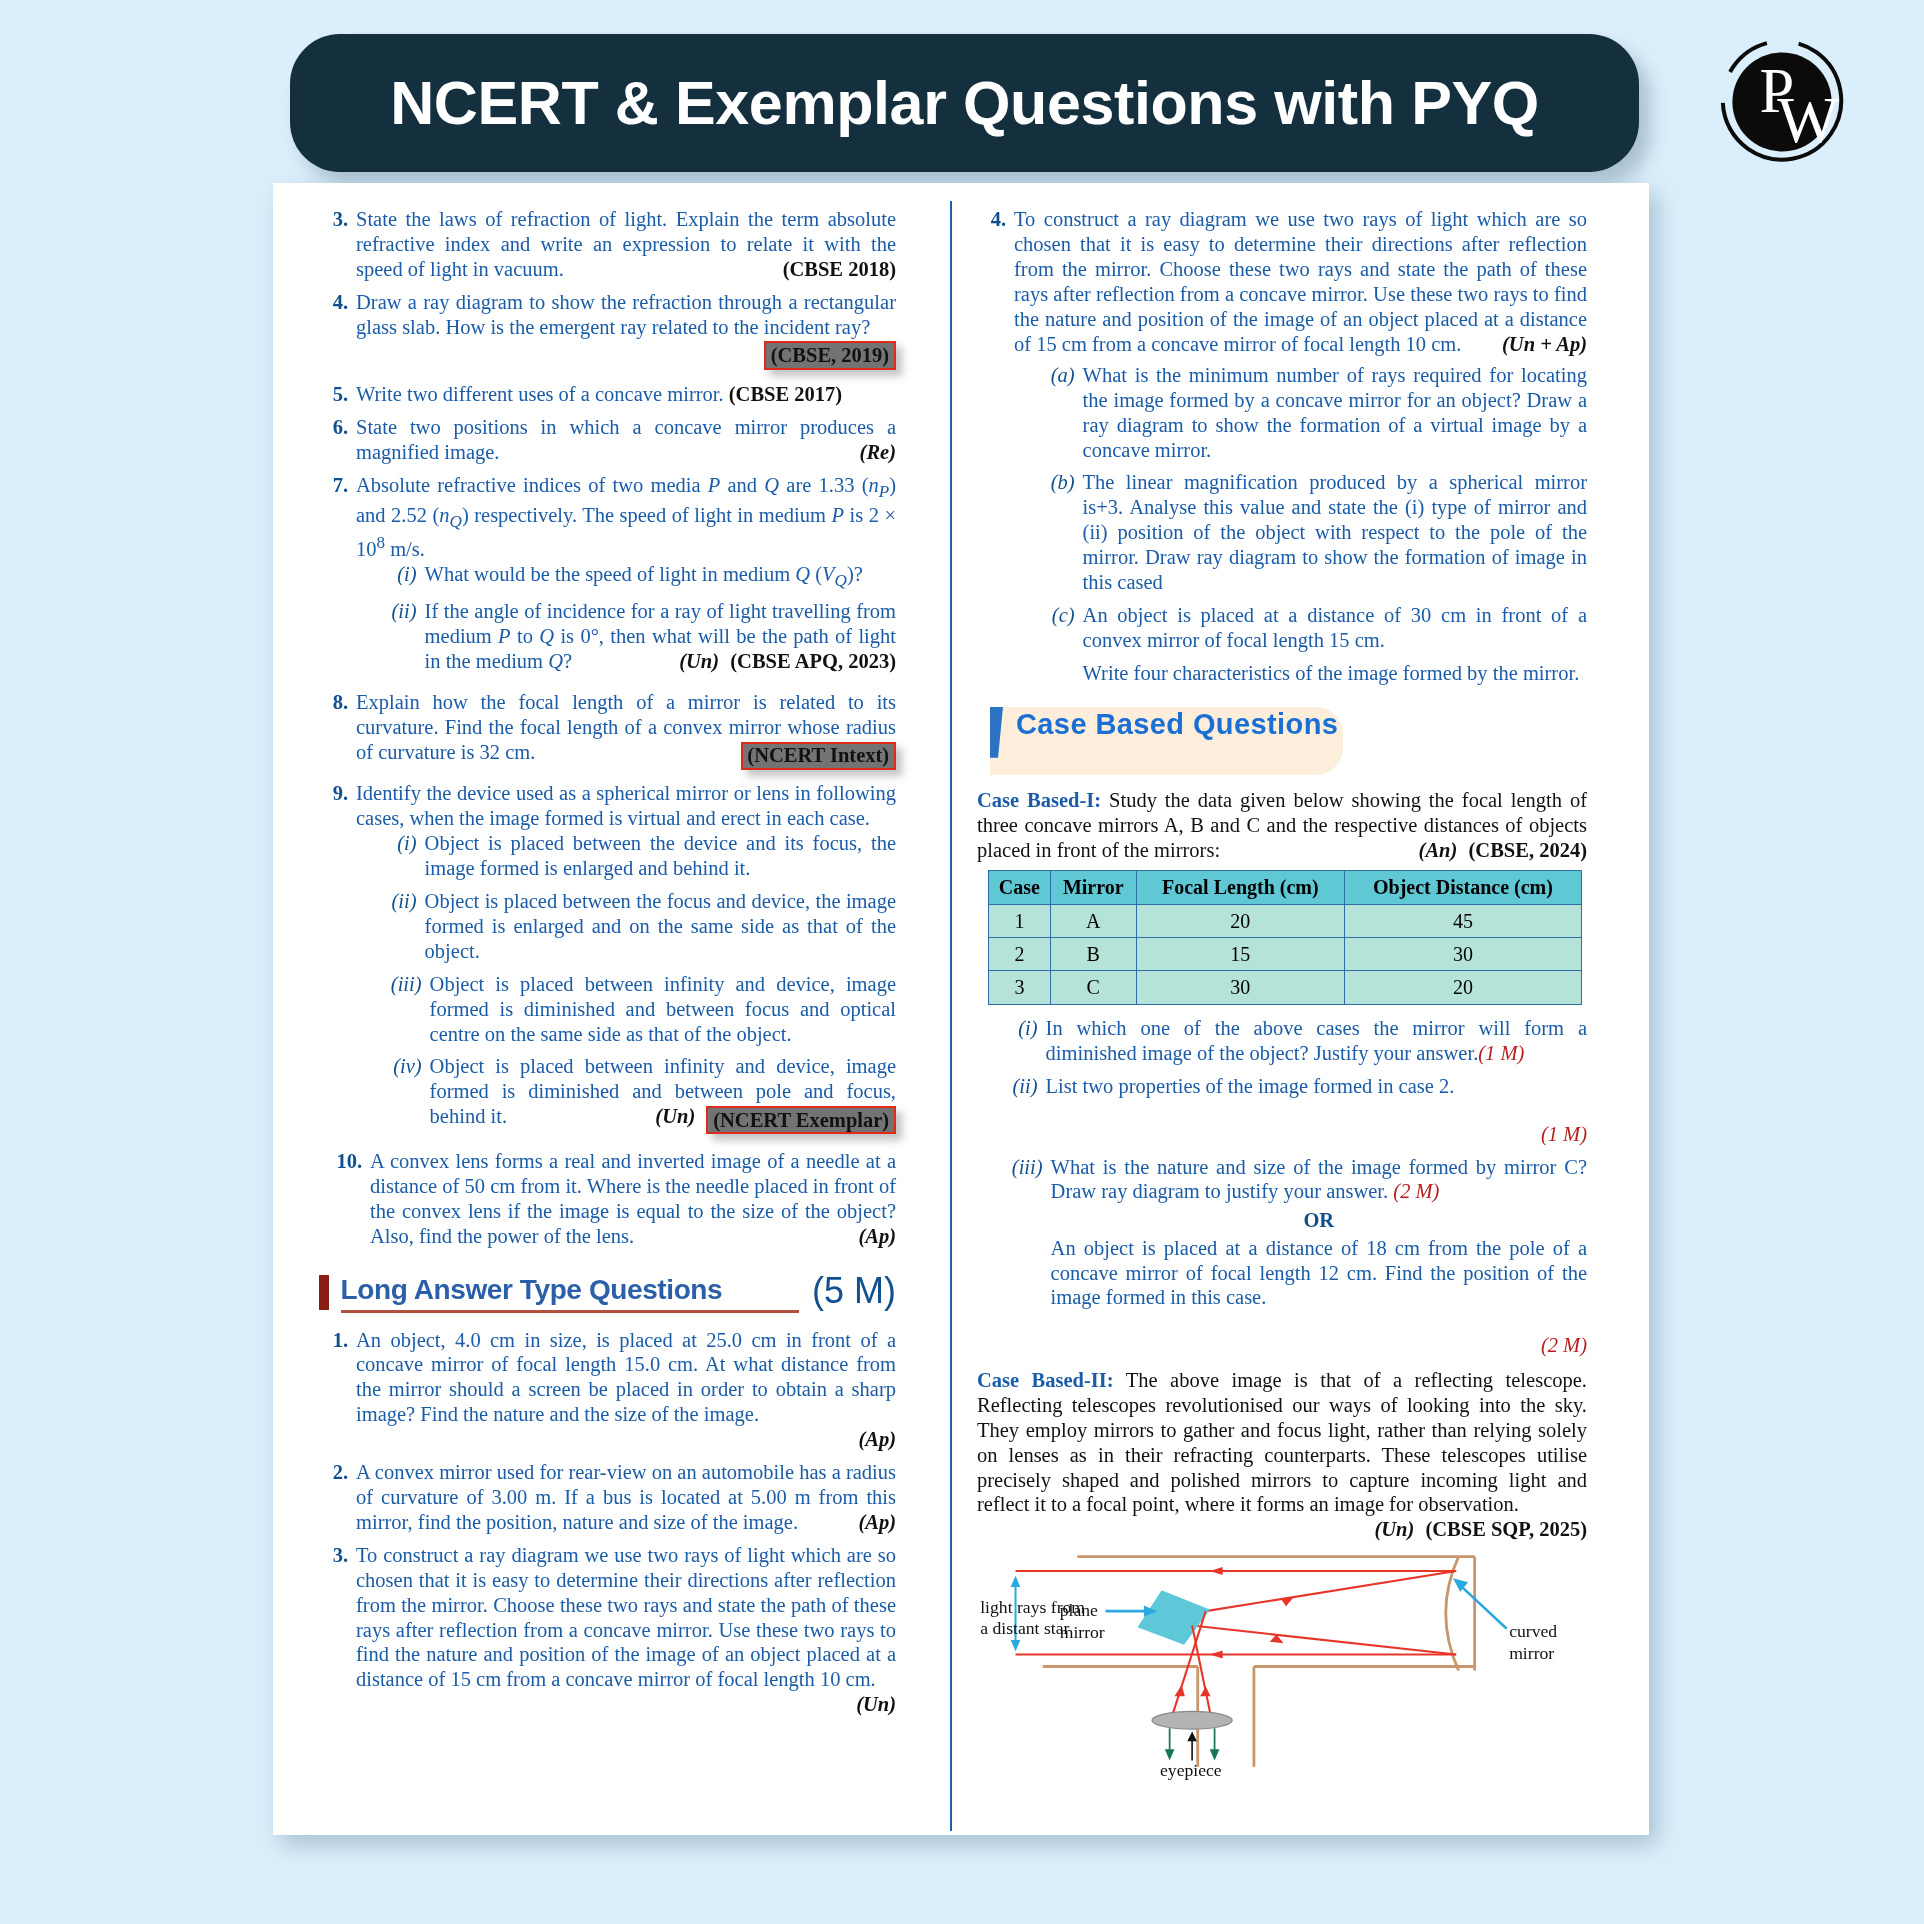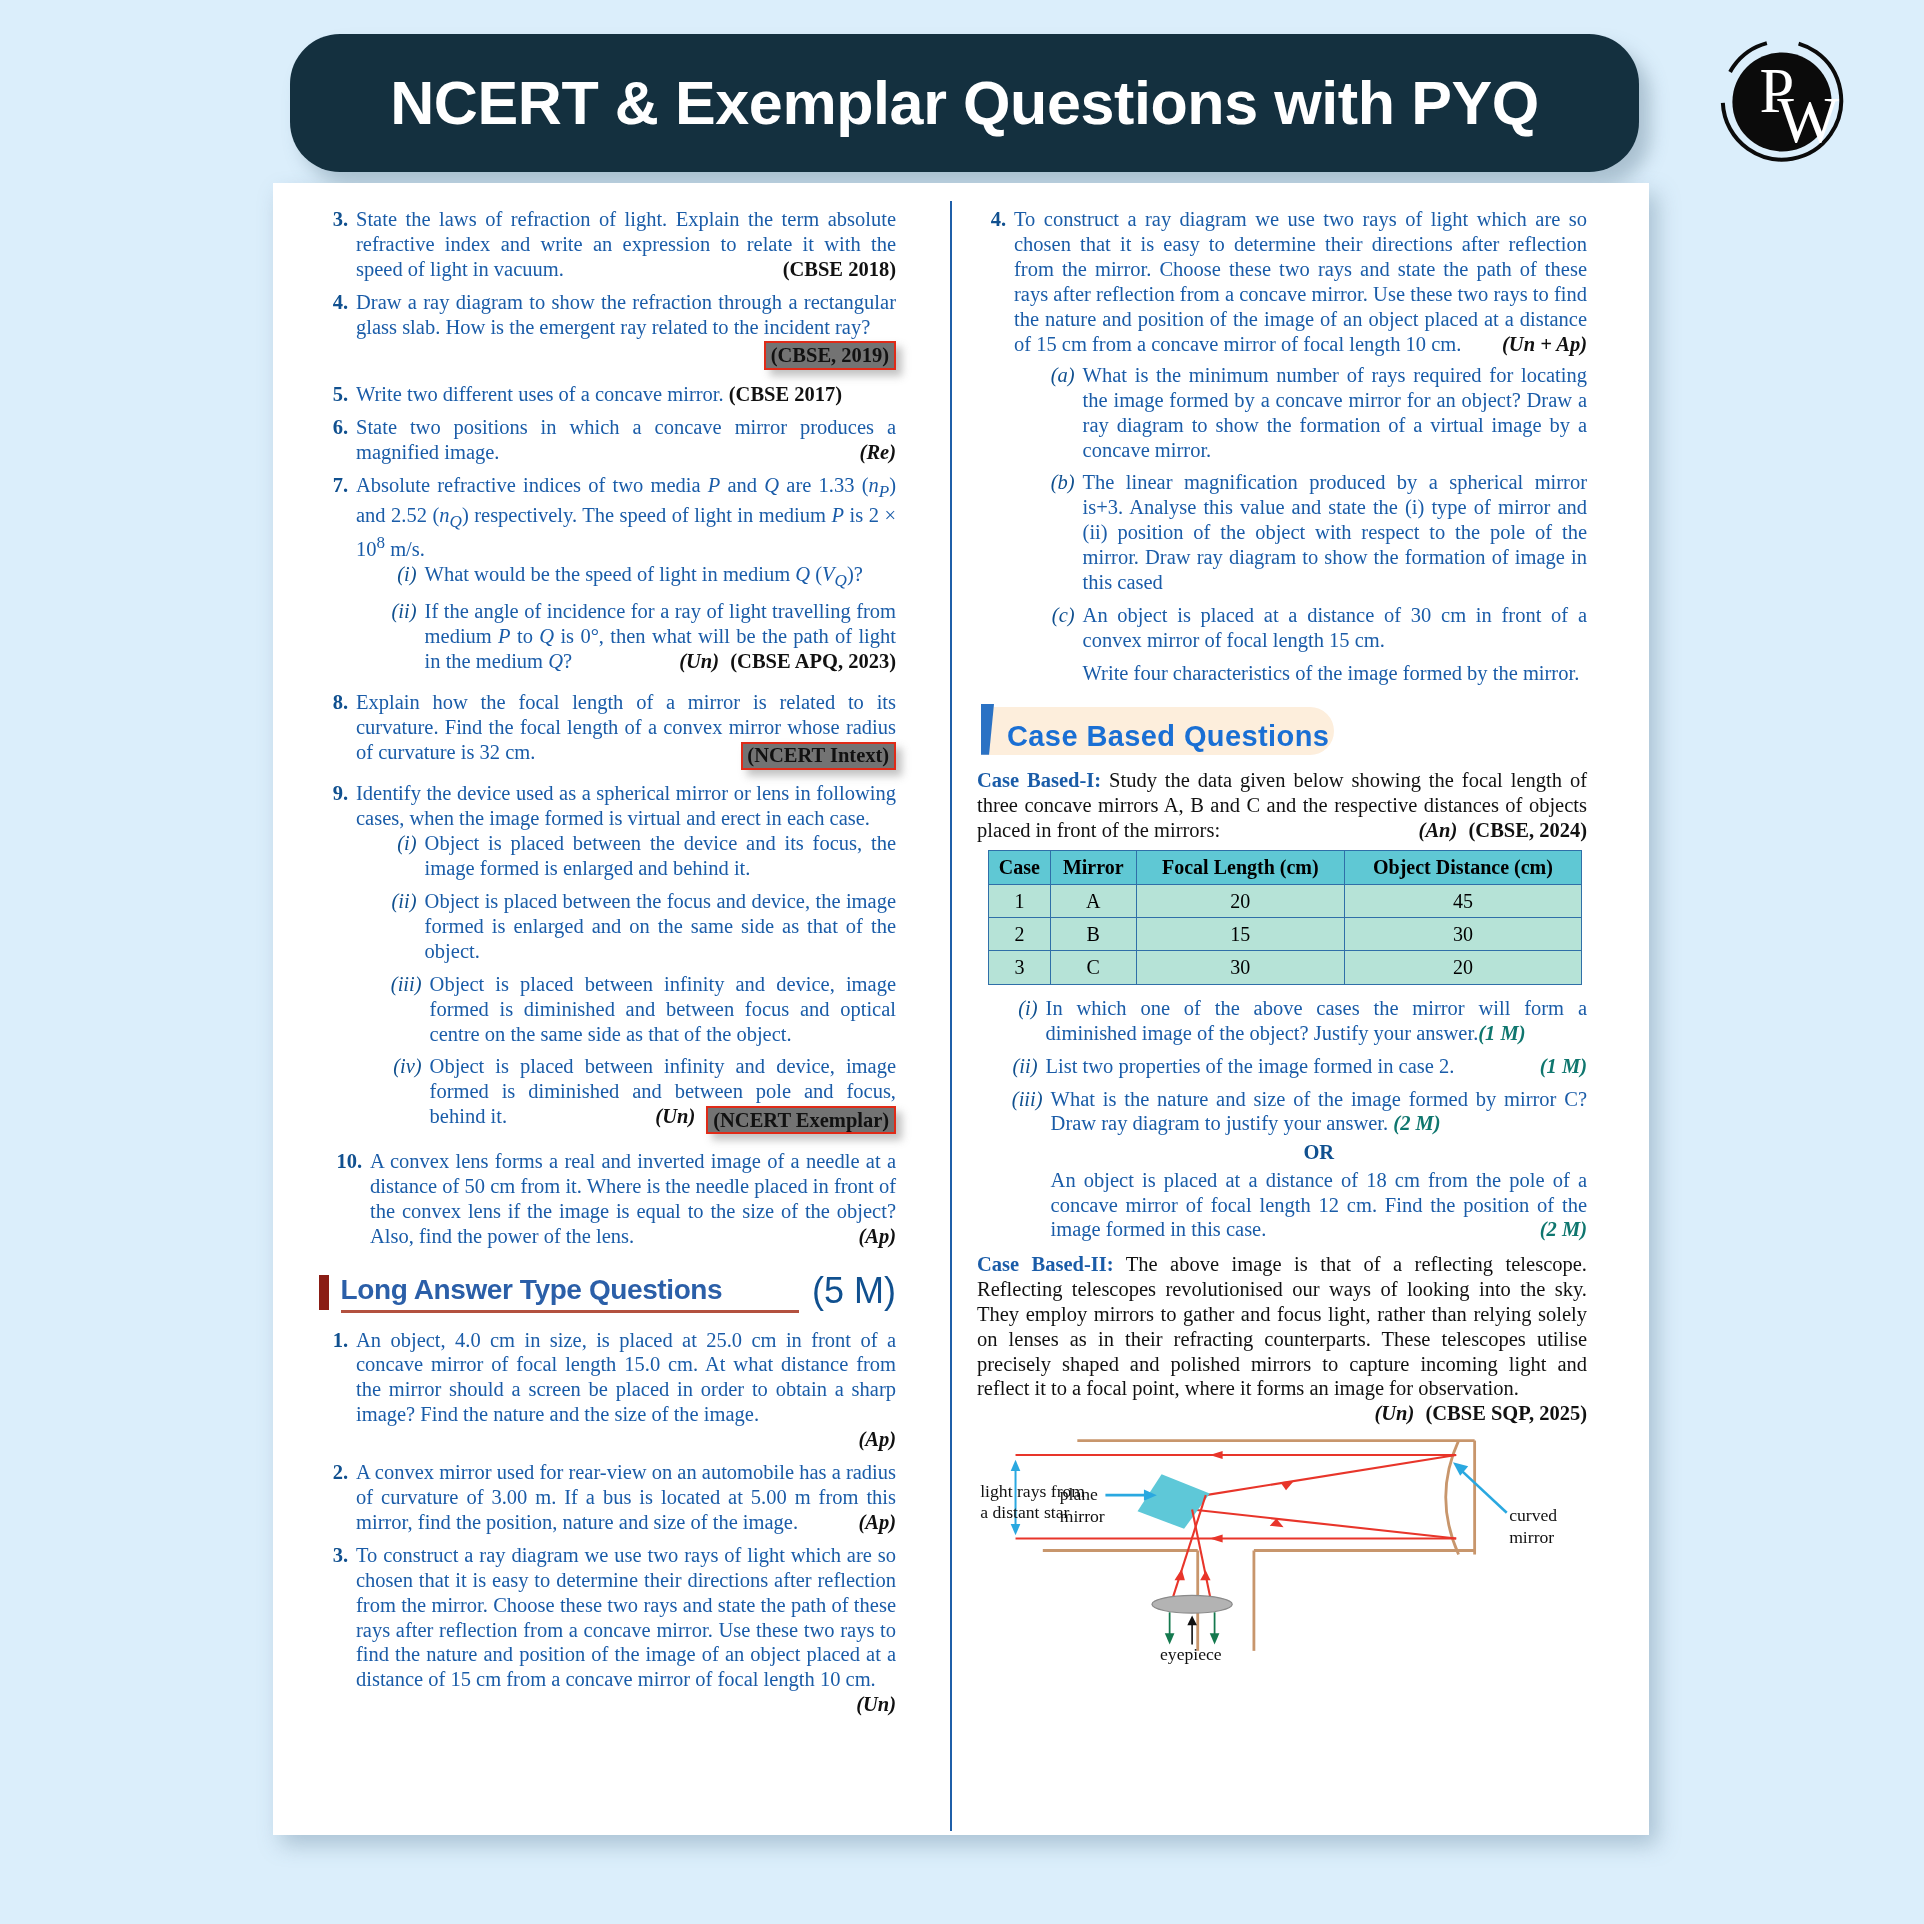--- a/index.html
+++ b/index.html
@@ -82,21 +82,21 @@
   .qn.w3 { width: 56px; }
   .qn.sub { font-weight: normal; font-style: italic; }
   .qbody { flex: 1 1 auto; text-align: justify; text-justify: inter-word; }
   .qbody.nj { text-align: left; }
 
   .sub-list { margin-left: 17.6px; }
 
   i.it { font-style: italic; }
   .tagb { color: #111; font-weight: bold; font-style: normal; }
   .tagi { color: #111; font-weight: bold; font-style: italic; }
-  .marks { color: #0f766e; font-weight: bold; font-style: italic; }
+  .marks { color: #b91c1c; font-weight: normal; font-style: italic; margin-top: 48px; }
   .rt { float: right; margin-left: 11.2px; }
 
   
   .hl {
     display: inline-block;
     background: #737373;
     border: 2.4px solid #e02b18;
     color: #111;
     font-weight: bold;
     padding: 0.8px 4.8px 1.6px 4.8px;
@@ -131,26 +131,26 @@
     font-family: "Liberation Sans", sans-serif;
     font-weight: normal;
     font-size: 36px;
     color: #10508f;
     margin-left: 13px;
     padding-bottom: 3.2px;
   }
 
   
   .case-banner {
-    display: flex; align-items: flex-end;
+    display: flex; align-items: flex-start;
     background: #fdeedc;
     border-radius: 0 27px 27px 0;
-    height: 48px;
+    height: 68px;
     width: 353px;
-    margin: 13px 0 13px 4px;
+    margin: 13px 0 13px 13px;
     position: relative;
   }
   .case-bar {
     width: 13px; height: 51px;
     background: #2b72c4;
     clip-path: polygon(0 0, 100% 0, 62% 100%, 0 100%);
     margin-right: 13px;
   }
   .case-title {
     font-family: "Liberation Sans", sans-serif;

